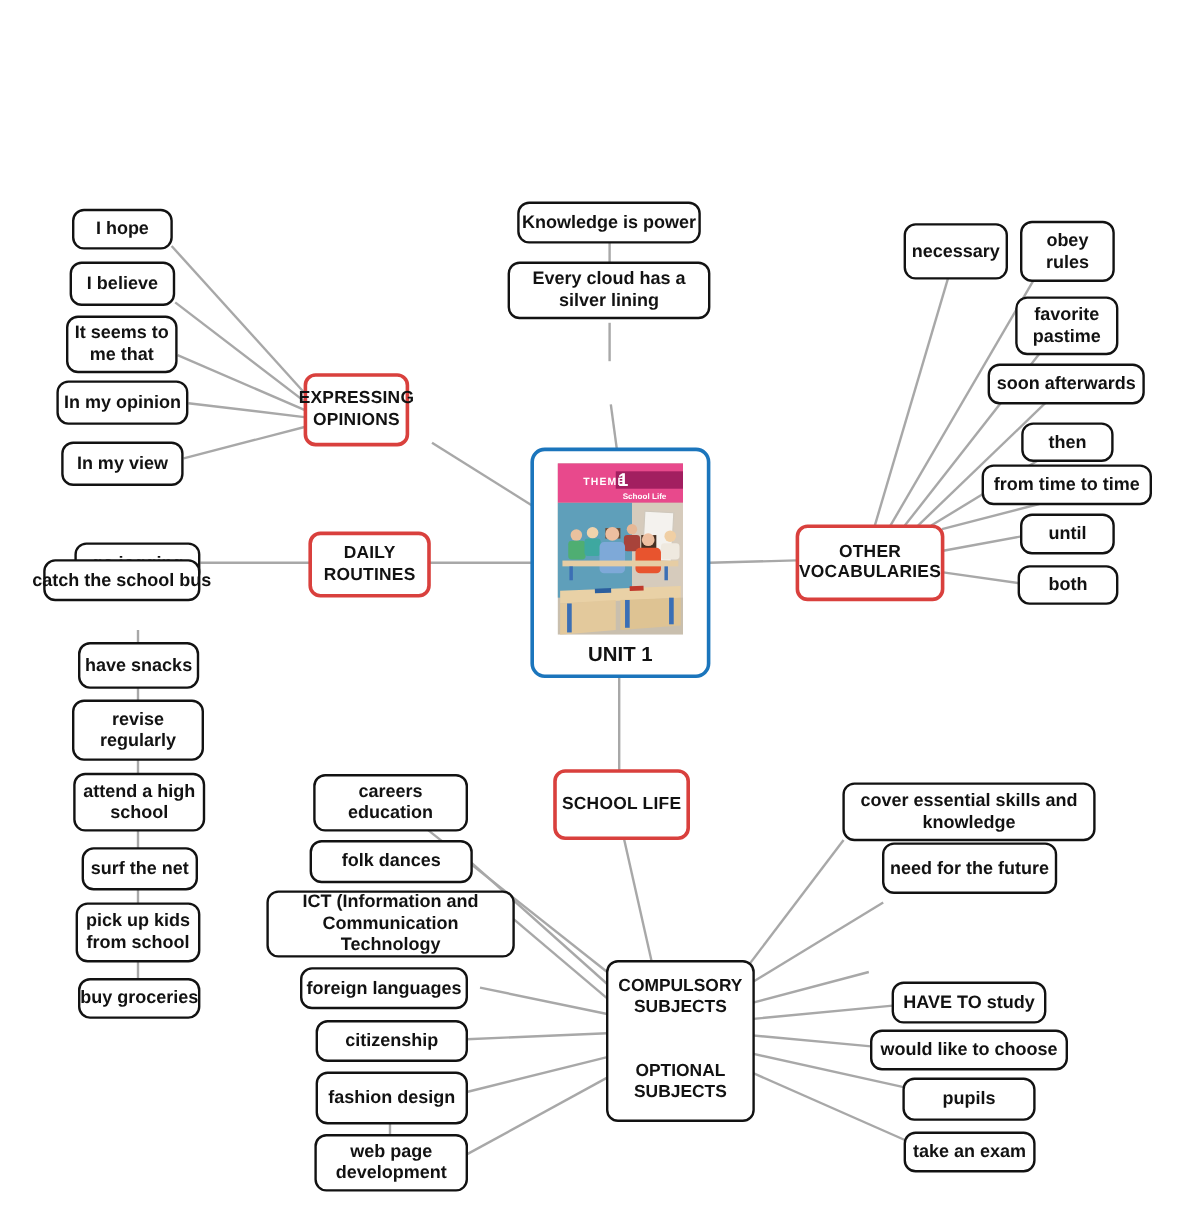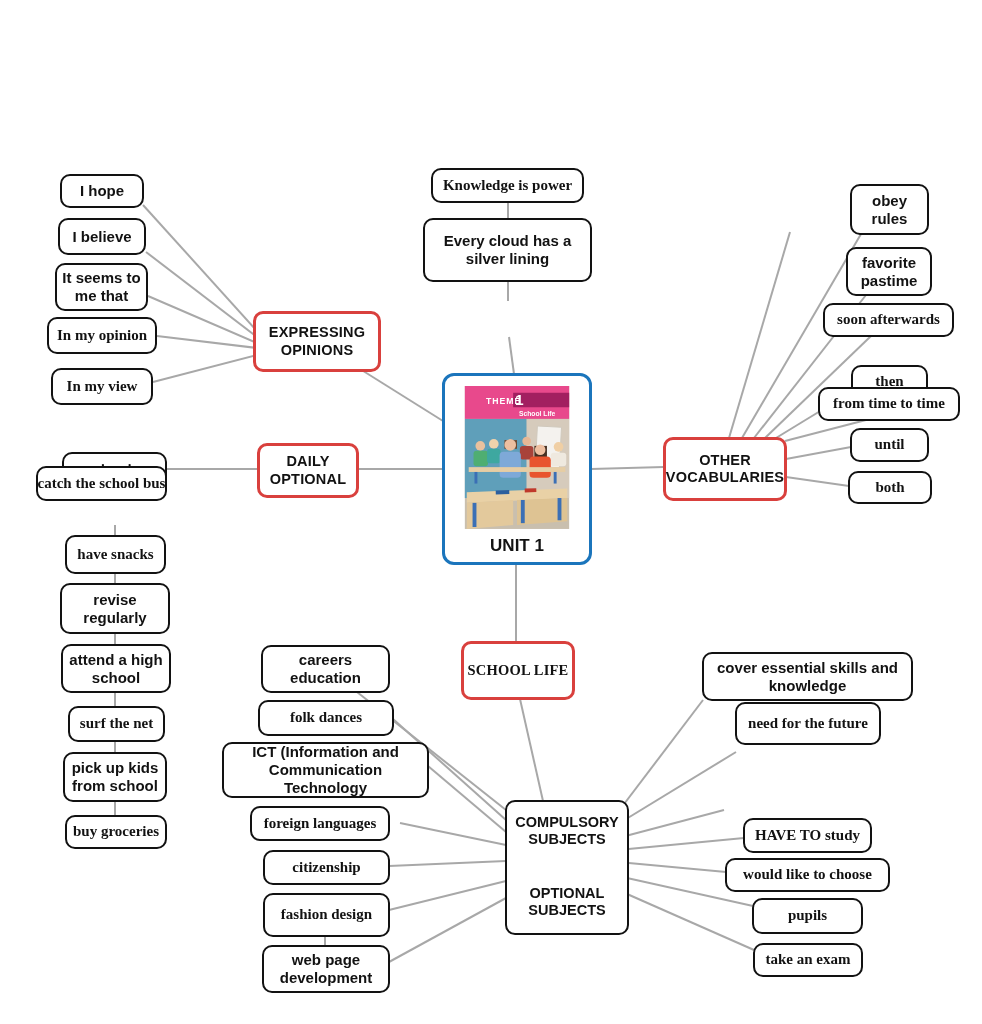--- a/index.html
+++ b/index.html
@@ -15,21 +15,21 @@
   .n,.c,.center-box,.subjects-box{
     position:absolute;box-sizing:border-box;
     display:flex;align-items:center;justify-content:center;
     text-align:center;background:#ffffff;
     font-weight:bold;color:#121212;
     border-radius:10px;line-height:1.18;
     padding:2px 4px;
   }
   .n{border:2.5px solid #121212;font-size:15px;}
   .c{border:3px solid #d9403d;font-size:14.5px;letter-spacing:.2px;}
-  .nw{white-space:nowrap;font-family:Liberation Serif, serif;}
+  .nw{white-space:nowrap;}
   .center-box{
     border:3px solid #1b75bc;border-radius:12px;
     flex-direction:column;justify-content:flex-start;
     padding:10px 0 6px 0;
   }
   .unit-label{font-size:17px;font-weight:bold;color:#121212;margin-top:7px;}
   .subjects-box{
     border:2.5px solid #121212;flex-direction:column;
     justify-content:space-between;font-size:14.5px;
     padding:12px 4px 14px 4px;
@@ -95,40 +95,41 @@
     <line x1="726" y1="872" x2="618" y2="862"></line>
     <line x1="753" y1="906" x2="618" y2="876"></line>
     <line x1="754" y1="950" x2="618" y2="890"></line>
   </svg>
 
   <div class="n" style="left:60px;top:174px;width:84px;height:34px">I hope</div>
   <div class="n" style="left:58px;top:218px;width:88px;height:37px">I believe</div>
   <div class="n" style="left:55px;top:263px;width:93px;height:48px">It seems to me that</div>
   <div class="n nw" style="left:47px;top:317px;width:110px;height:37px">In my opinion</div>
   <div class="n nw" style="left:51px;top:368px;width:102px;height:37px">In my view</div>
-  <div class="c" style="left:253px;top:311px;width:128px;height:61px">EXPRESSING OPINIONS</div>
+  <div class="c" style="left:253px;top:311px;width:88px;height:61px">EXPRESSING OPINIONS</div>
 
   <div class="n nw" style="left:431px;top:168px;width:153px;height:35px">Knowledge is power</div>
-  <div class="n" style="left:423px;top:218px;width:169px;height:64px">Every cloud has a silver lining</div>
-
-  <div class="c" style="left:257px;top:443px;width:102px;height:55px">DAILY OPTIONAL</div>
+  <div class="n" style="left:423px;top:218px;width:169px;height:48px">Every cloud has a silver lining</div>
+
+  <div class="c" style="left:257px;top:443px;width:102px;height:55px">DAILY ROUTINES</div>
   <div class="n nw" style="left:62px;top:452px;width:105px;height:35px">go jogging</div>
   <div class="n nw" style="left:36px;top:466px;width:131px;height:35px">catch the school bus</div>
   <div class="n nw" style="left:65px;top:535px;width:101px;height:39px">have snacks</div>
   <div class="n" style="left:60px;top:583px;width:110px;height:51px">revise regularly</div>
   <div class="n" style="left:61px;top:644px;width:110px;height:49px">attend a high school</div>
   <div class="n nw" style="left:68px;top:706px;width:97px;height:36px">surf the net</div>
   <div class="n" style="left:63px;top:752px;width:104px;height:50px">pick up kids from school</div>
   <div class="n nw" style="left:65px;top:815px;width:102px;height:34px">buy groceries</div>
 
   <div class="c" style="left:663px;top:437px;width:124px;height:64px">OTHER VOCABULARIES</div>
+  <div class="n nw" style="left:753px;top:186px;width:87px;height:47px">necessary</div>
   <div class="n" style="left:850px;top:184px;width:79px;height:51px">obey rules</div>
   <div class="n" style="left:846px;top:247px;width:86px;height:49px">favorite pastime</div>
   <div class="n nw" style="left:823px;top:303px;width:131px;height:34px">soon afterwards</div>
-  <div class="n nw" style="left:851px;top:365px;width:77px;height:33px">then</div>
+  <div class="n nw" style="left:851px;top:352px;width:77px;height:33px">then</div>
   <div class="n nw" style="left:818px;top:387px;width:142px;height:34px">from time to time</div>
   <div class="n nw" style="left:850px;top:428px;width:79px;height:34px">until</div>
   <div class="n nw" style="left:848px;top:471px;width:84px;height:33px">both</div>
 
   <div class="center-box" style="left:442px;top:373px;width:150px;height:192px">
     <svg width="108" height="148" viewBox="0 0 108 148">
 
       <rect x="0" y="0" width="108" height="148" fill="#c9bfae"></rect>
       <rect x="0" y="34" width="64" height="82" fill="#5f9fba"></rect>
       <rect x="64" y="34" width="44" height="82" fill="#d6cbbc"></rect>

